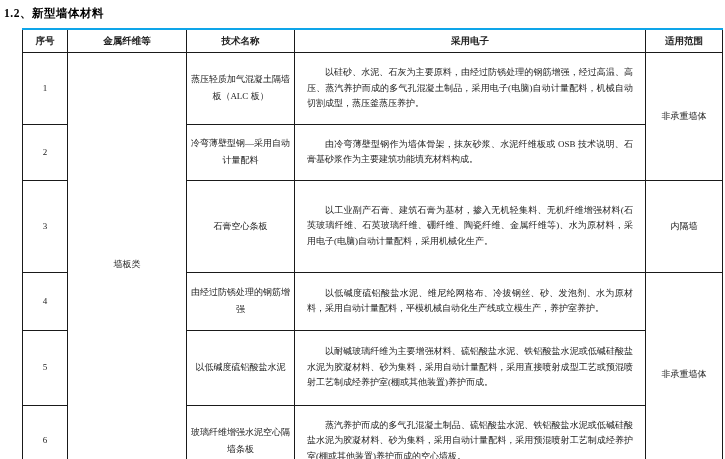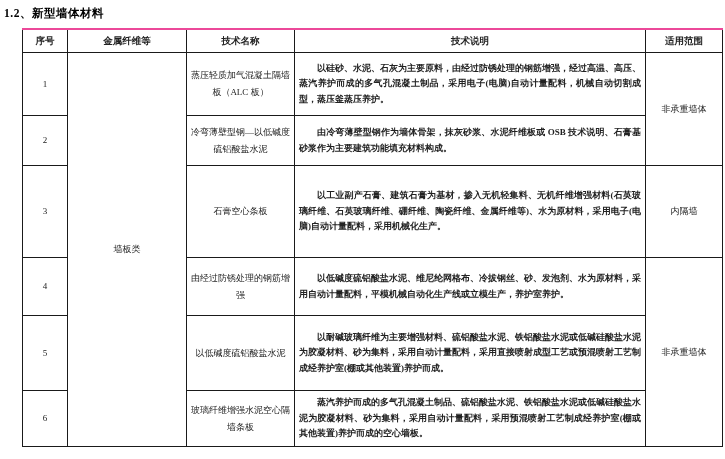--- a/index.html
+++ b/index.html
@@ -48,41 +48,40 @@
     border: 1px solid #1a1a1a;
     padding: 0;
     vertical-align: middle;
     overflow: hidden;
   }
   table.materials thead th {
     height: 22px;
     font-size: 9.5px;
     font-weight: bold;
     text-align: center;
-    border-top: 2px solid #ec4899;
+    border-top: 2px solid #0ea5e9;
   }
   td.cell-no,
   td.cell-cat,
   td.cell-name,
   td.cell-scope {
     text-align: center;
     line-height: 17px;
   }
   td.cell-name { padding: 2px 5px; }
   td.cell-scope { padding: 2px 3px; }
   td.cell-desc {
     padding: 3px 7px;
     text-align: justify;
     text-justify: inter-ideograph;
     line-height: 15.5px;
   }
   td.cell-desc .para {
     text-indent: 2em;
-    margin: 4px;
-    font-weight: bold;
+    margin: 12px;
   }
   tr.r1 { height: 63px; }
   tr.r2 { height: 50px; }
   tr.r3 { height: 92px; }
   tr.r4 { height: 58px; }
   tr.r5 { height: 75px; }
   tr.r6 { height: 56px; }
 </style>
 </head>
 <body>
@@ -97,37 +96,37 @@
         <col class="c-cat">
         <col class="c-name">
         <col class="c-desc">
         <col class="c-scope">
     </colgroup>
     <thead>
       <tr>
         <th>序号</th>
         <th>金属纤维等</th>
         <th>技术名称</th>
-        <th>技术说明</th>
+        <th>采用电子</th>
         <th>适用范围</th>
       </tr>
     </thead>
     <tbody>
       <tr class="r1">
         <td class="cell-no">1</td>
         <td class="cell-cat" rowspan="6">墙板类</td>
         <td class="cell-name">蒸压轻质加气混凝土隔墙板（ALC 板）</td>
         <td class="cell-desc">
             <p class="para">以硅砂、水泥、石灰为主要原料，由经过防锈处理的钢筋增强，经过高温、高压、蒸汽养护而成的多气孔混凝土制品，采用电子(电脑)自动计量配料，机械自动切割成型，蒸压釜蒸压养护。</p>
           </td>
         <td class="cell-scope" rowspan="2">非承重墙体</td>
       </tr>
       <tr class="r2">
         <td class="cell-no">2</td>
-        <td class="cell-name">冷弯薄壁型钢—以低碱度硫铝酸盐水泥</td>
+        <td class="cell-name">冷弯薄壁型钢—采用自动计量配料</td>
         <td class="cell-desc">
             <p class="para">由冷弯薄壁型钢作为墙体骨架，抹灰砂浆、水泥纤维板或 OSB 技术说明、石膏基砂浆作为主要建筑功能填充材料构成。</p>
           </td>
       </tr>
       <tr class="r3">
         <td class="cell-no">3</td>
         <td class="cell-name">石膏空心条板</td>
         <td class="cell-desc">
             <p class="para">以工业副产石膏、建筑石膏为基材，掺入无机轻集料、无机纤维增强材料(石英玻璃纤维、石英玻璃纤维、硼纤维、陶瓷纤维、金属纤维等)、水为原材料，采用电子(电脑)自动计量配料，采用机械化生产。</p>
           </td>

